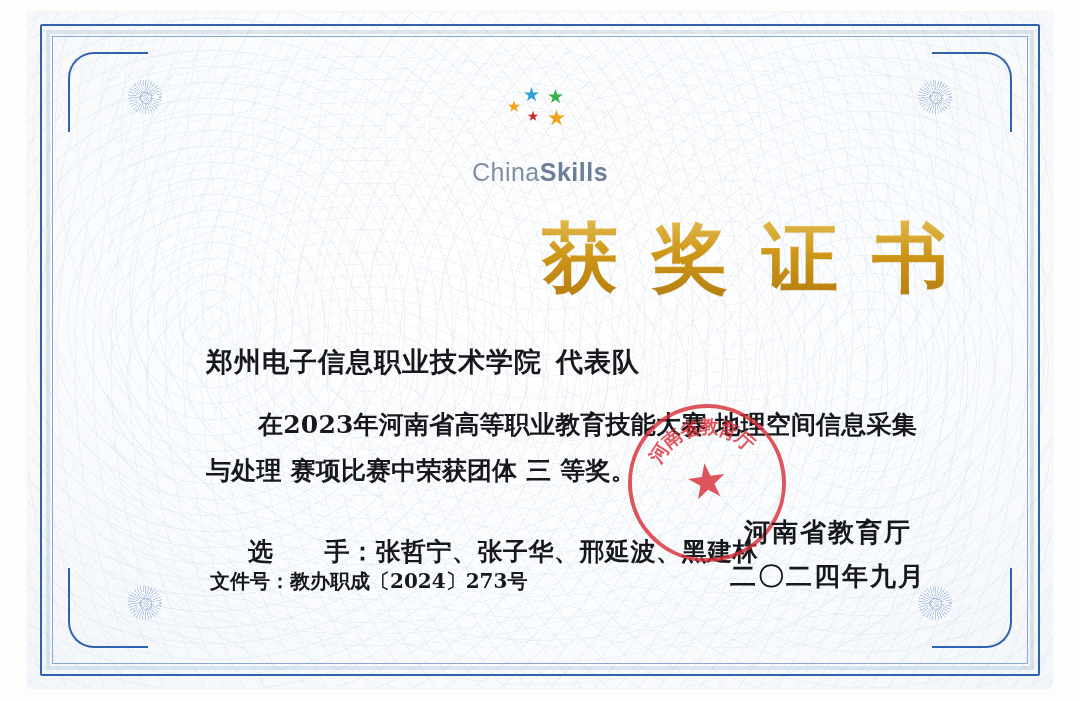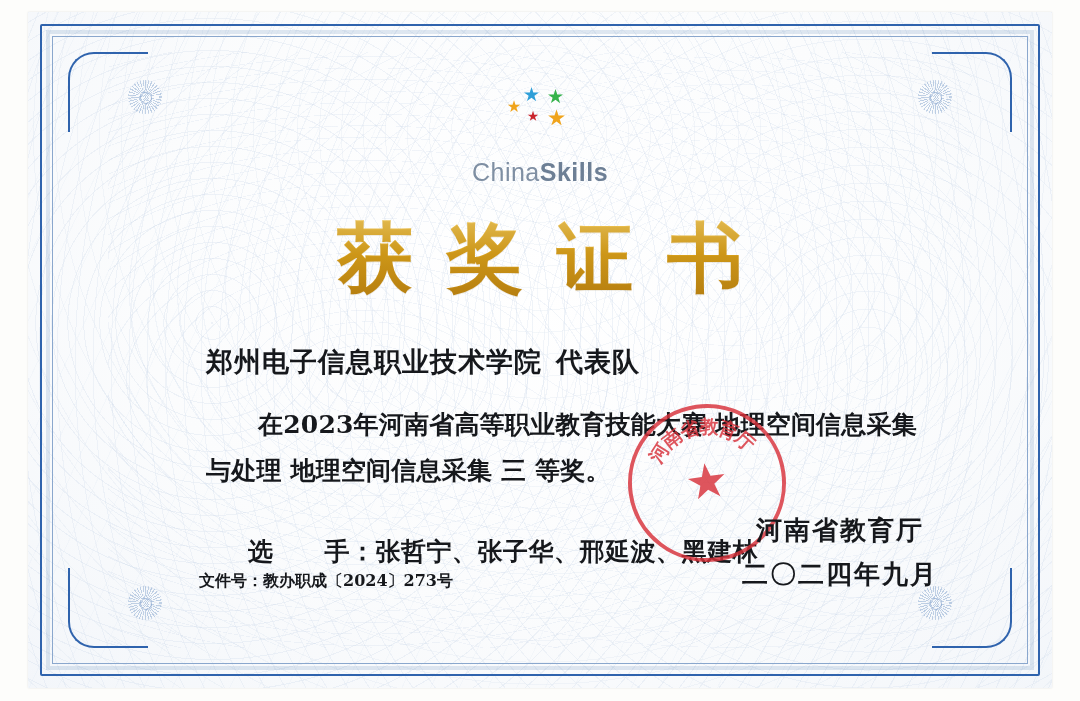--- a/index.html
+++ b/index.html
@@ -151,21 +151,21 @@
   .wordmark .bold {
     font-weight: bold;
     color: #6d7f95;
   }
 
   
   .title {
     position: absolute;
     left: 0; right: 0;
     top: 150px;
-    text-align: center;
+    text-align: right;
     font-family: "DejaVu Serif", "Liberation Serif", serif;
     font-size: 76px;
     font-weight: bold;
     letter-spacing: 34px;
     text-indent: 34px;
     color: #d2a11f;
     background: linear-gradient(180deg, #f4d06a 0%, #d79f1b 45%, #b67c10 100%);
     -webkit-background-clip: text;
     background-clip: text;
     -webkit-text-fill-color: transparent;
@@ -201,39 +201,39 @@
   .players {
     margin-top: 36px;
     font-size: 25px;
     letter-spacing: 0.5px;
     padding-left: 42px;
   }
 
   
   .footer-left {
     position: absolute;
-    left: 101px;
+    left: 112px;
     bottom: 44px;
-    font-size: 16px;
+    font-size: 20px;
     line-height: 34px;
     color: #16181c;
     font-family: "DejaVu Serif", "Liberation Serif", serif;
     font-weight: bold;
     text-align: center;
   }
   
   .footer-right {
     position: absolute;
-    right: 44px;
+    right: 56px;
     bottom: 44px;
     text-align: center;
     font-size: 26px;
     line-height: 44px;
     color: #16181c;
-    font-family: Liberation Mono, monospace;
+    font-family: Liberation Sans, sans-serif;
     font-weight: bold;
     letter-spacing: 2px;
     margin-left: 34px;
   }
 
   
   .seal {
     position: absolute;
     right: 196px;
     bottom: 80px;
@@ -307,21 +307,21 @@
       </div>
 
       <div class="title">获奖证书</div>
 
       <div class="body-text">
         <div class="recipient">
           <span>郑州电子信息职业技术学院</span><span class="team">代表队</span>
         </div>
         <div class="award-para">
           <span class="indent">在2023年河南省高等职业教育技能大赛 地理空间信息采集</span><br>
-          <span>与处理 地理空间信息采集 三 等奖。</span>
+          <span>与处理 赛项比赛中荣获团体 三 等奖。</span>
         </div>
         <div class="players">
           <span>选　　手：</span><span>张哲宁、张子华、邢延波、黑建林</span>
         </div>
       </div>
 
       <div class="footer-left">
         <div>文件号：教办职成〔2024〕273号</div>
       </div>
 

